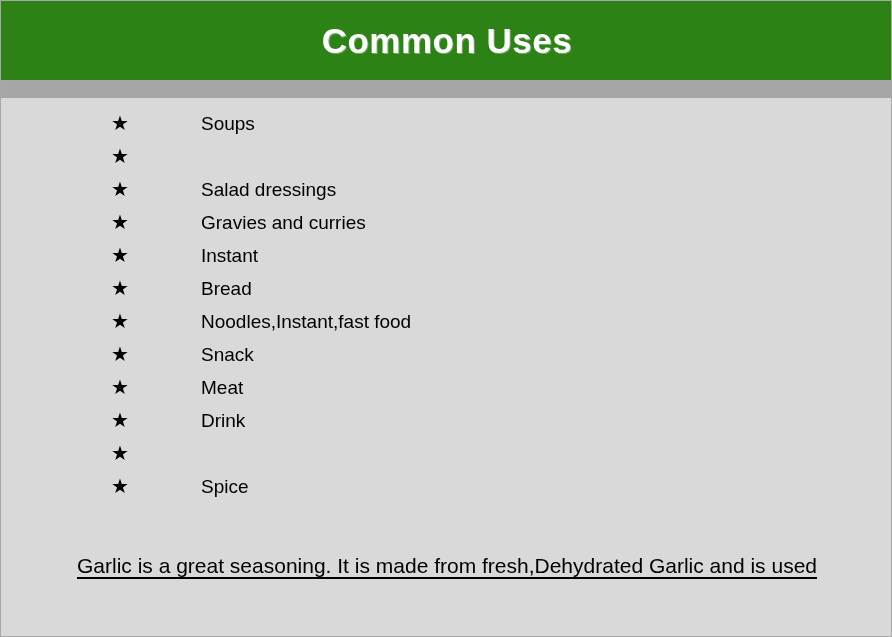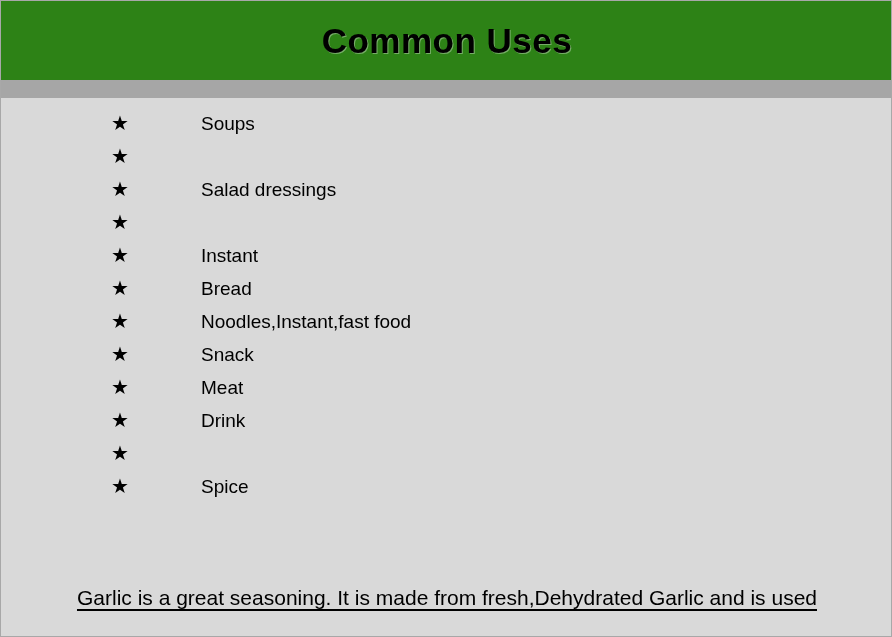--- a/index.html
+++ b/index.html
@@ -25,21 +25,21 @@
     left: 0;
     top: 0;
     width: 892px;
     height: 79px;
     background: #2d8216;
     display: flex;
     align-items: center;
     justify-content: center;
   }
   .header-title {
-    color: #000000;
+    color: #ffffff;
     font-size: 35px;
     font-weight: bold;
     letter-spacing: 0.5px;
     line-height: 1;
     text-shadow: 1px 1px 0 rgba(255,255,255,0.35);
     white-space: nowrap;
   }
 
   
   .separator-band {
@@ -89,21 +89,20 @@
     white-space: nowrap;
   }
 
   
   .footer-note {
     position: absolute;
     left: 0;
     top: 452px;
     width: 892px;
     text-align: center;
-    margin-top: 32px;
   }
   .footer-line {
     display: block;
     color: #000000;
     font-size: 21px;
     line-height: 32px;
     text-decoration: underline;
     text-underline-offset: 4px;
     white-space: nowrap;
   }
@@ -132,20 +131,21 @@
         <span class="bullet-star">★</span>
       </div>
 
       <div class="list-row">
         <span class="bullet-star">★</span>
         <span class="row-label">Salad dressings</span>
       </div>
 
       <div class="list-row">
         <span class="bullet-star">★</span>
+        <span class="row-label">Gravies and curries</span>
       </div>
 
       <div class="list-row">
         <span class="bullet-star">★</span>
         <span class="row-label">Instant</span>
       </div>
 
       <div class="list-row">
         <span class="bullet-star">★</span>
         <span class="row-label">Bread</span>

